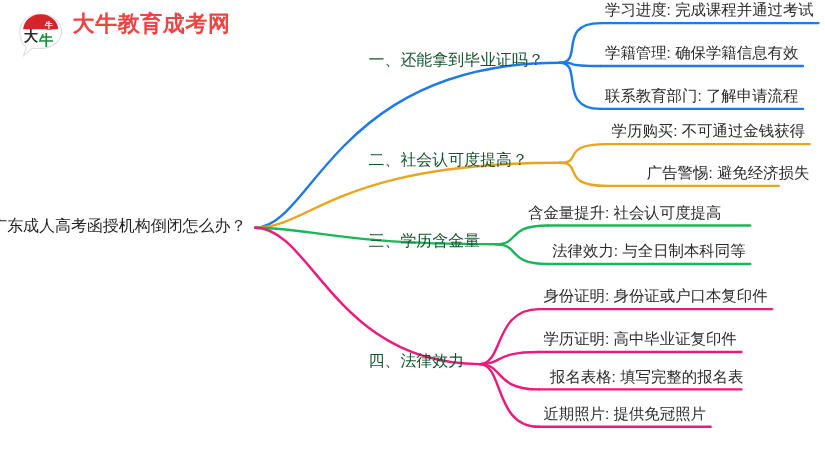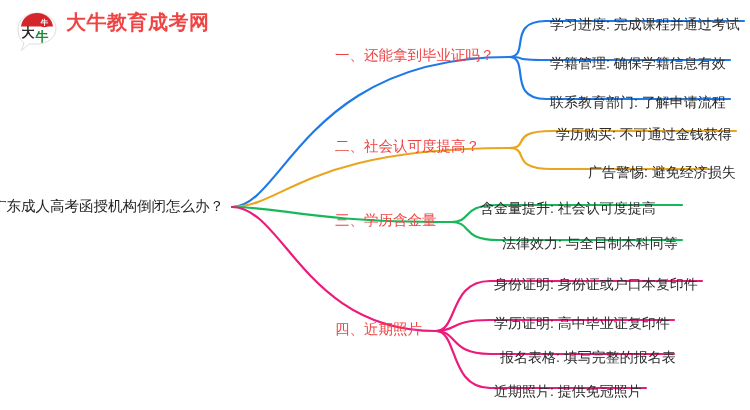--- a/index.html
+++ b/index.html
@@ -67,26 +67,25 @@
     color: #2b2b2b;
     white-space: nowrap;
     line-height: 1;
   }
   .root-text {
     font-size: 14.5px;
     color: #1f1f1f;
   }
   .branch-text {
     font-size: 14.5px;
-    color: #ef4444;
+    color: #14532d;
   }
   .leaf-text {
     font-size: 14px;
     color: #2b2b2b;
-    margin-top: 15px;
   }
 </style>
 </head>
 <body>
 
 <div id="logo-area">
   <svg id="logo-mark" viewBox="0 0 46 42">
     <path d="M23 3 C33.5 3 42 9.6 42 18.5 C42 27.4 33.5 34 23 34 L15 34 L7.5 40.5 L10 33 C6 30.2 4 24.7 4 18.5 C4 9.6 12.5 3 23 3 Z" fill="#ffffff" stroke="#dddddd" stroke-width="1"></path>
     <path d="M7 16.5 C7.8 8.6 14.6 3 23 3 C31.4 3 38.2 8.6 39 16.5 Z" fill="#d4252a"></path>
     <circle cx="30.5" cy="12" r="5.2" fill="#d4252a"></circle>
@@ -134,19 +133,19 @@
     <div class="node-text branch-text" style="left: 335px; top: 48px;">一、还能拿到毕业证吗？</div>
     <div class="node-text leaf-text" style="left: 550px; top: 2px;">学习进度: 完成课程并通过考试</div>
     <div class="node-text leaf-text" style="left: 550px; top: 41px;">学籍管理: 确保学籍信息有效</div>
     <div class="node-text leaf-text" style="left: 550px; top: 80px;">联系教育部门: 了解申请流程</div>
     <div class="node-text branch-text" style="left: 335px; top: 139px;">二、社会认可度提高？</div>
     <div class="node-text leaf-text" style="left: 556px; top: 112px;">学历购买: 不可通过金钱获得</div>
     <div class="node-text leaf-text" style="left: 588px; top: 150px;">广告警惕: 避免经济损失</div>
     <div class="node-text branch-text" style="left: 335px; top: 213px;">三、学历含金量</div>
     <div class="node-text leaf-text" style="left: 480px; top: 186px;">含金量提升: 社会认可度提高</div>
     <div class="node-text leaf-text" style="left: 502px; top: 221px;">法律效力: 与全日制本科同等</div>
-    <div class="node-text branch-text" style="left: 335px; top: 322px;">四、近期照片</div>
+    <div class="node-text branch-text" style="left: 335px; top: 322px;">四、法律效力</div>
     <div class="node-text leaf-text" style="left: 494px; top: 262px;">身份证明: 身份证或户口本复印件</div>
     <div class="node-text leaf-text" style="left: 494px; top: 301px;">学历证明: 高中毕业证复印件</div>
     <div class="node-text leaf-text" style="left: 500px; top: 335px;">报名表格: 填写完整的报名表</div>
     <div class="node-text leaf-text" style="left: 494px; top: 369px;">近期照片: 提供免冠照片</div>
     <div class="node-text root-text" style="left: -8px; top: 199px;">广东成人高考函授机构倒闭怎么办？</div>
   </div>
 
 </body></html>

